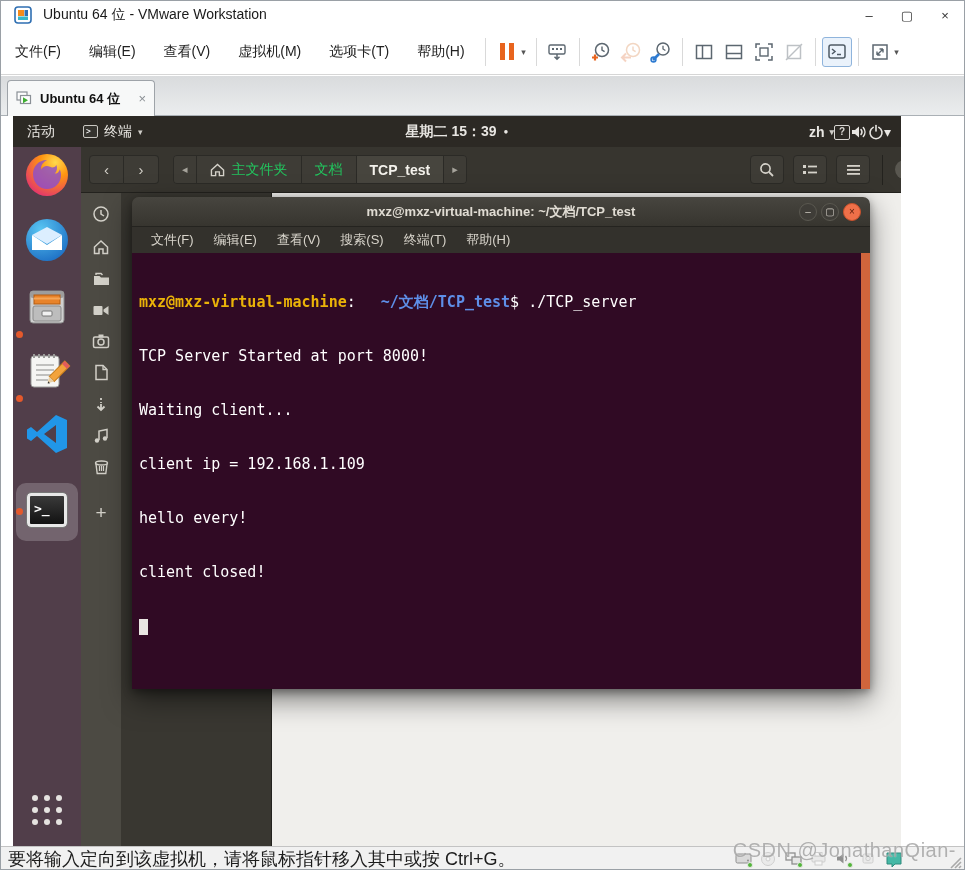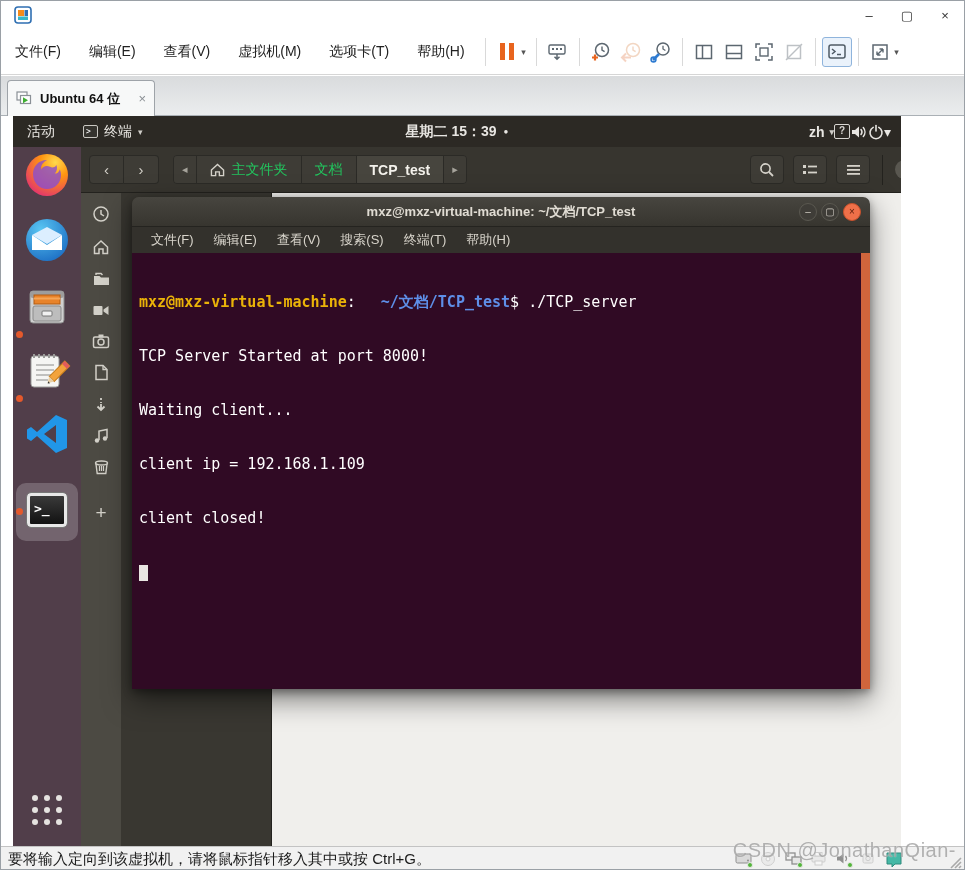--- a/index.html
+++ b/index.html
@@ -31,21 +31,21 @@
 
   
   .screen{position:absolute;left:12px;top:115px;width:888px;height:730px;background:#393731;overflow:hidden;}
 
   .topbar{position:absolute;left:0;top:0;width:100%;height:31px;background:#2c2924;color:#e8e6e2;display:flex;align-items:center;font-size:14px;}
   .tb-activities{padding:0 14px;}
   .tb-app{display:flex;align-items:center;gap:6px;margin-left:14px;}
   .tb-app .caret, .tb-lang .caret{font-size:9px;color:#cfcdc8;}
   .tb-clock{position:absolute;left:50%;transform:translateX(-50%);display:flex;align-items:center;gap:7px;font-weight:bold;}
   .tb-clock .dot{font-size:8px;}
-  .tb-right{position:absolute;right:10px;display:flex;align-items:flex-start;}
+  .tb-right{position:absolute;right:10px;display:flex;align-items:flex-end;}
   .tb-lang{display:flex;align-items:center;gap:5px;font-weight:bold;}
   .mini-term{width:15px;height:13px;background:#35332e;border:1px solid #c9c7c1;border-radius:2px;color:#fff;font-size:8px;line-height:11px;padding-left:2px;font-family:"DejaVu Sans Mono",monospace;}
   .ime-box{width:16px;height:15px;border:1.5px solid #d8d6d2;border-radius:2px;color:#d8d6d2;font-size:10px;font-weight:bold;text-align:center;line-height:12px;}
 
   
   .dock{position:absolute;left:0;top:31px;width:68px;height:699px;background:#513e4a;}
   .dock-item{position:absolute;left:10px;width:48px;height:48px;}
   .dock-dot{position:absolute;left:3px;width:7px;height:7px;border-radius:50%;background:#e4592c;}
   .term-tile{position:absolute;left:3px;width:62px;height:58px;background:rgba(255,255,255,.20);border-radius:10px;}
   .term-inner{position:absolute;left:11px;top:10px;width:40px;height:34px;background:linear-gradient(#3a3a3a,#121212);border:3px solid #e8e8e8;border-radius:4px;outline:1px solid #777;
@@ -81,21 +81,21 @@
   .term-menubar{height:26px;background:#33312c;display:flex;align-items:center;padding-left:10px;gap:2px;}
   .term-menu{font-size:13px;color:#d8d4cb;padding:3px 9px;}
   .term-body{position:relative;height:436px;background:#300a24;overflow:hidden;}
   .term-scrollbar{position:absolute;right:0;top:0;width:9px;height:100%;background:#d0653c;}
   .term-text{padding:4px 0 0 7px;font-family:"DejaVu Sans Mono",monospace;font-size:15px;line-height:18px;color:#fff;white-space:pre;}
   .t-user{color:#eab308;font-weight:bold;}
   .t-path{color:#5e8fe8;font-weight:bold;margin-left:25px;}
   .t-cursor{display:inline-block;width:9px;height:16px;background:#e9e6e2;vertical-align:text-bottom;}
 
   
-  .statusbar{position:absolute;left:0;top:845px;width:100%;height:25px;background:#f1f1f1;border-top:1px solid #c3c3c3;display:flex;align-items:center;font-size:15px;color:#1c1c1c;}
+  .statusbar{position:absolute;left:0;top:845px;width:100%;height:25px;background:#f1f1f1;border-top:1px solid #c3c3c3;display:flex;align-items:center;font-size:18px;color:#1c1c1c;}
   .status-text{margin-left:7px;}
   .tray{position:absolute;right:62px;top:4px;display:flex;align-items:center;gap:8px;}
   .tray-ic{position:relative;width:17px;height:16px;}
   .gdot{position:absolute;right:-1px;bottom:-1px;width:6px;height:6px;border-radius:50%;background:#53b53a;border:1px solid #e9e9e9;}
   .grip{position:absolute;right:2px;bottom:2px;width:16px;height:16px;}
   .watermark{position:absolute;right:8px;top:838px;font-size:20px;color:rgba(115,115,115,.55);text-shadow:0 0 1px rgba(255,255,255,.8);letter-spacing:.5px;z-index:50;}
 
   svg{display:block;}
 </style>
 </head>
@@ -105,20 +105,21 @@
 
   <div class="vm-titlebar">
     <span class="vm-logo">
       <svg viewBox="0 0 18 18">
           <rect x="1" y="1" width="16" height="16" rx="3" fill="#fff" stroke="#2f6fb2" stroke-width="1.6"></rect>
           <rect x="4" y="4" width="6" height="6" fill="#f38b1c"></rect>
           <rect x="4" y="10.5" width="10" height="3.5" fill="#35b6c9"></rect>
           <rect x="10.5" y="4" width="3.5" height="6" fill="#2f6fb2"></rect>
         </svg>
     </span>
+    <span class="vm-title">Ubuntu 64 位 - VMware Workstation</span>
     <div class="vm-controls">
       <span class="vm-ctl">–</span>
       <span class="vm-ctl">▢</span>
       <span class="vm-ctl">×</span>
     </div>
   </div>
 
   <div class="vm-menurow">
     <span class="vm-menu">文件(F)</span>
     <span class="vm-menu">编辑(E)</span>
@@ -471,20 +472,21 @@
         <span class="term-menu">搜索(S)</span>
         <span class="term-menu">终端(T)</span>
         <span class="term-menu">帮助(H)</span>
       </div>
       <div class="term-body">
         <div class="term-text">
           <div><span class="t-user">mxz@mxz-virtual-machine</span><span>:</span><span class="t-path">~/文档/TCP_test</span><span>$ ./TCP_server</span></div>
           <div>TCP Server Started at port 8000!</div>
           <div>Waiting client...</div>
           <div>client ip = 192.168.1.109</div>
+          <div>hello every!</div>
           <div>client closed!</div>
           <div><span class="t-cursor"></span></div>
         </div>
         <div class="term-scrollbar"></div>
       </div>
     </div>
   </div>
 
   <div class="statusbar">
     <span class="status-text">要将输入定向到该虚拟机，请将鼠标指针移入其中或按 Ctrl+G。</span>

